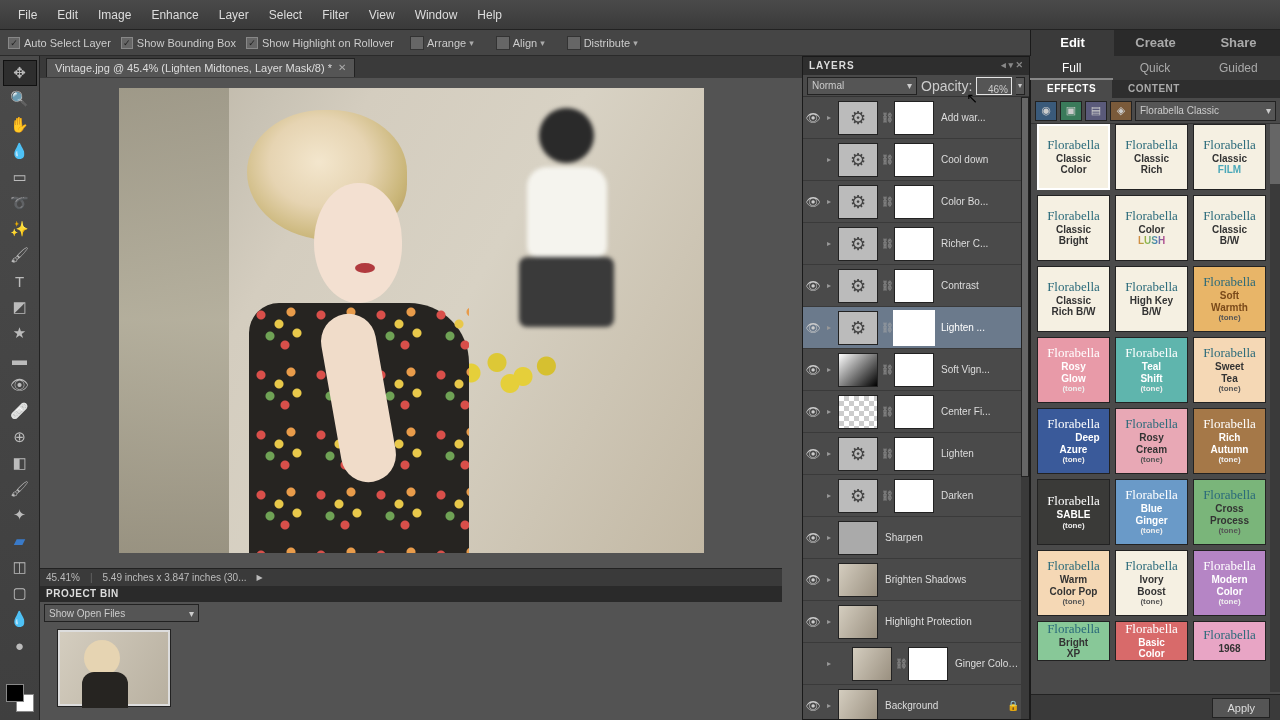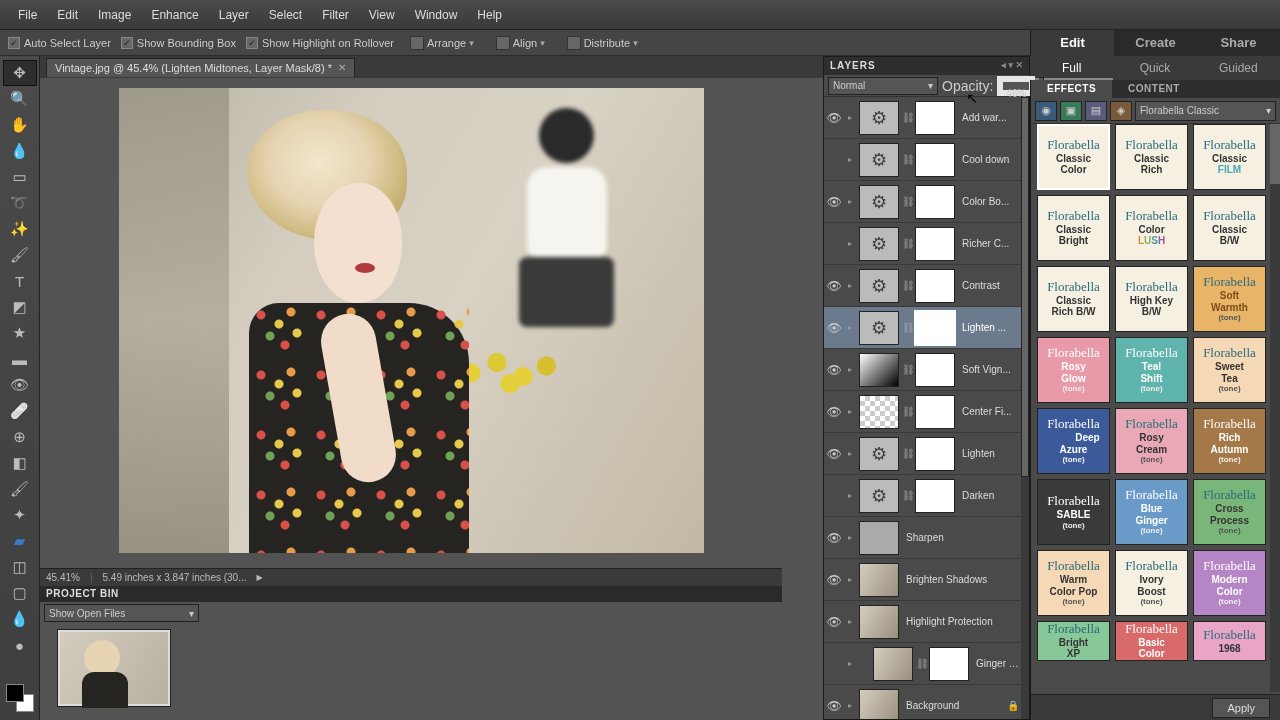--- a/index.html
+++ b/index.html
@@ -63,27 +63,27 @@
 
 
 .projhdr { position:absolute; left:40px; top:586px; right:498px; height:16px; background:#2a2a2a; color:#ddd; font-size:10px; font-weight:bold; padding:2px 6px; letter-spacing:0.5px;}
 .projsel { position:absolute; left:44px; top:604px; width:155px; height:18px; background:#555; border:1px solid #222; color:#ccc; font-size:10px; padding:2px 4px; display:flex; justify-content:space-between; align-items:center;}
 .projbin { position:absolute; left:40px; top:624px; right:498px; bottom:0; background:#535353;}
 .thumb { position:absolute; left:18px; top:6px; width:112px; height:76px; border:2px solid #ddd; background:linear-gradient(120deg,#d4cdbf,#b8b0a0); box-shadow:0 0 0 1px #222;}
 .thumb .mini{position:absolute;left:24px;top:8px;width:36px;height:36px;background:#e6d4b2;border-radius:50%;}
 .thumb .minid{position:absolute;left:22px;top:40px;width:46px;height:36px;background:#262421;border-radius:12px 12px 0 0;}
 
 
-.layersPanel { position:absolute; top:56px; right:250px; width:207px; bottom:0; background:#701a75; border:1px solid #1a1a1a;}
+.layersPanel { position:absolute; top:56px; right:250px; width:228px; bottom:0; background:#701a75; border:1px solid #1a1a1a;}
 .panelTitle { height:18px; background:#2e2e2e; color:#ddd; font-size:10px; font-weight:bold; padding:3px 6px; letter-spacing:1px; display:flex; justify-content:space-between;}
 .panelTitle .ctrls{font-size:9px;color:#888;letter-spacing:0;}
 .blendrow { height:22px; display:flex; align-items:center; padding:0 4px; gap:4px; background:#4a4a4a; border-bottom:1px solid #333;}
 .blendsel { flex:0 0 110px; height:18px; background:#555; border:1px solid #222; display:flex; align-items:center; justify-content:space-between; padding:0 4px; font-size:10px;}
 .oplabel{font-size:14px; color:#ccc; margin-left:auto;text-align:center;}
-.opval { width:46px; height:18px; background:#555; border:6px solid #e5e5e5; text-align:right; padding:4px 3px; font-size:10px; line-height:16px;}
+.opval { width:46px; height:18px; background:#555; border:1px solid #e5e5e5; text-align:right; padding:4px 3px; font-size:10px; line-height:16px;}
 .oparr{width:12px;height:18px;background:#555;border:1px solid #222;border-left:none;text-align:center;font-size:8px;line-height:16px;}
 .cursor{position:absolute; right:302px; top:90px; font-size:14px; color:#000; pointer-events:none; z-index:50;}
 
 .layerlist { position:absolute; top:40px; left:0; right:8px; bottom:0; overflow:hidden;}
 .layer { height:42px; display:flex; align-items:center; border-bottom:1px solid #3a3a3a; background:#4a4a4a; position:relative;}
 .layer.sel { background:#6b7a8c;}
 .eye { width:20px; display:flex; justify-content:center; font-size:12px; color:#ccc;}
 .eye.off{color:transparent;}
 .expand{width:12px; font-size:8px; color:#999; text-align:center;}
 .lthumb { width:40px; height:34px; background:#888; border:1px solid #222; margin:0 3px; position:relative; display:flex; align-items:center; justify-content:center;}

